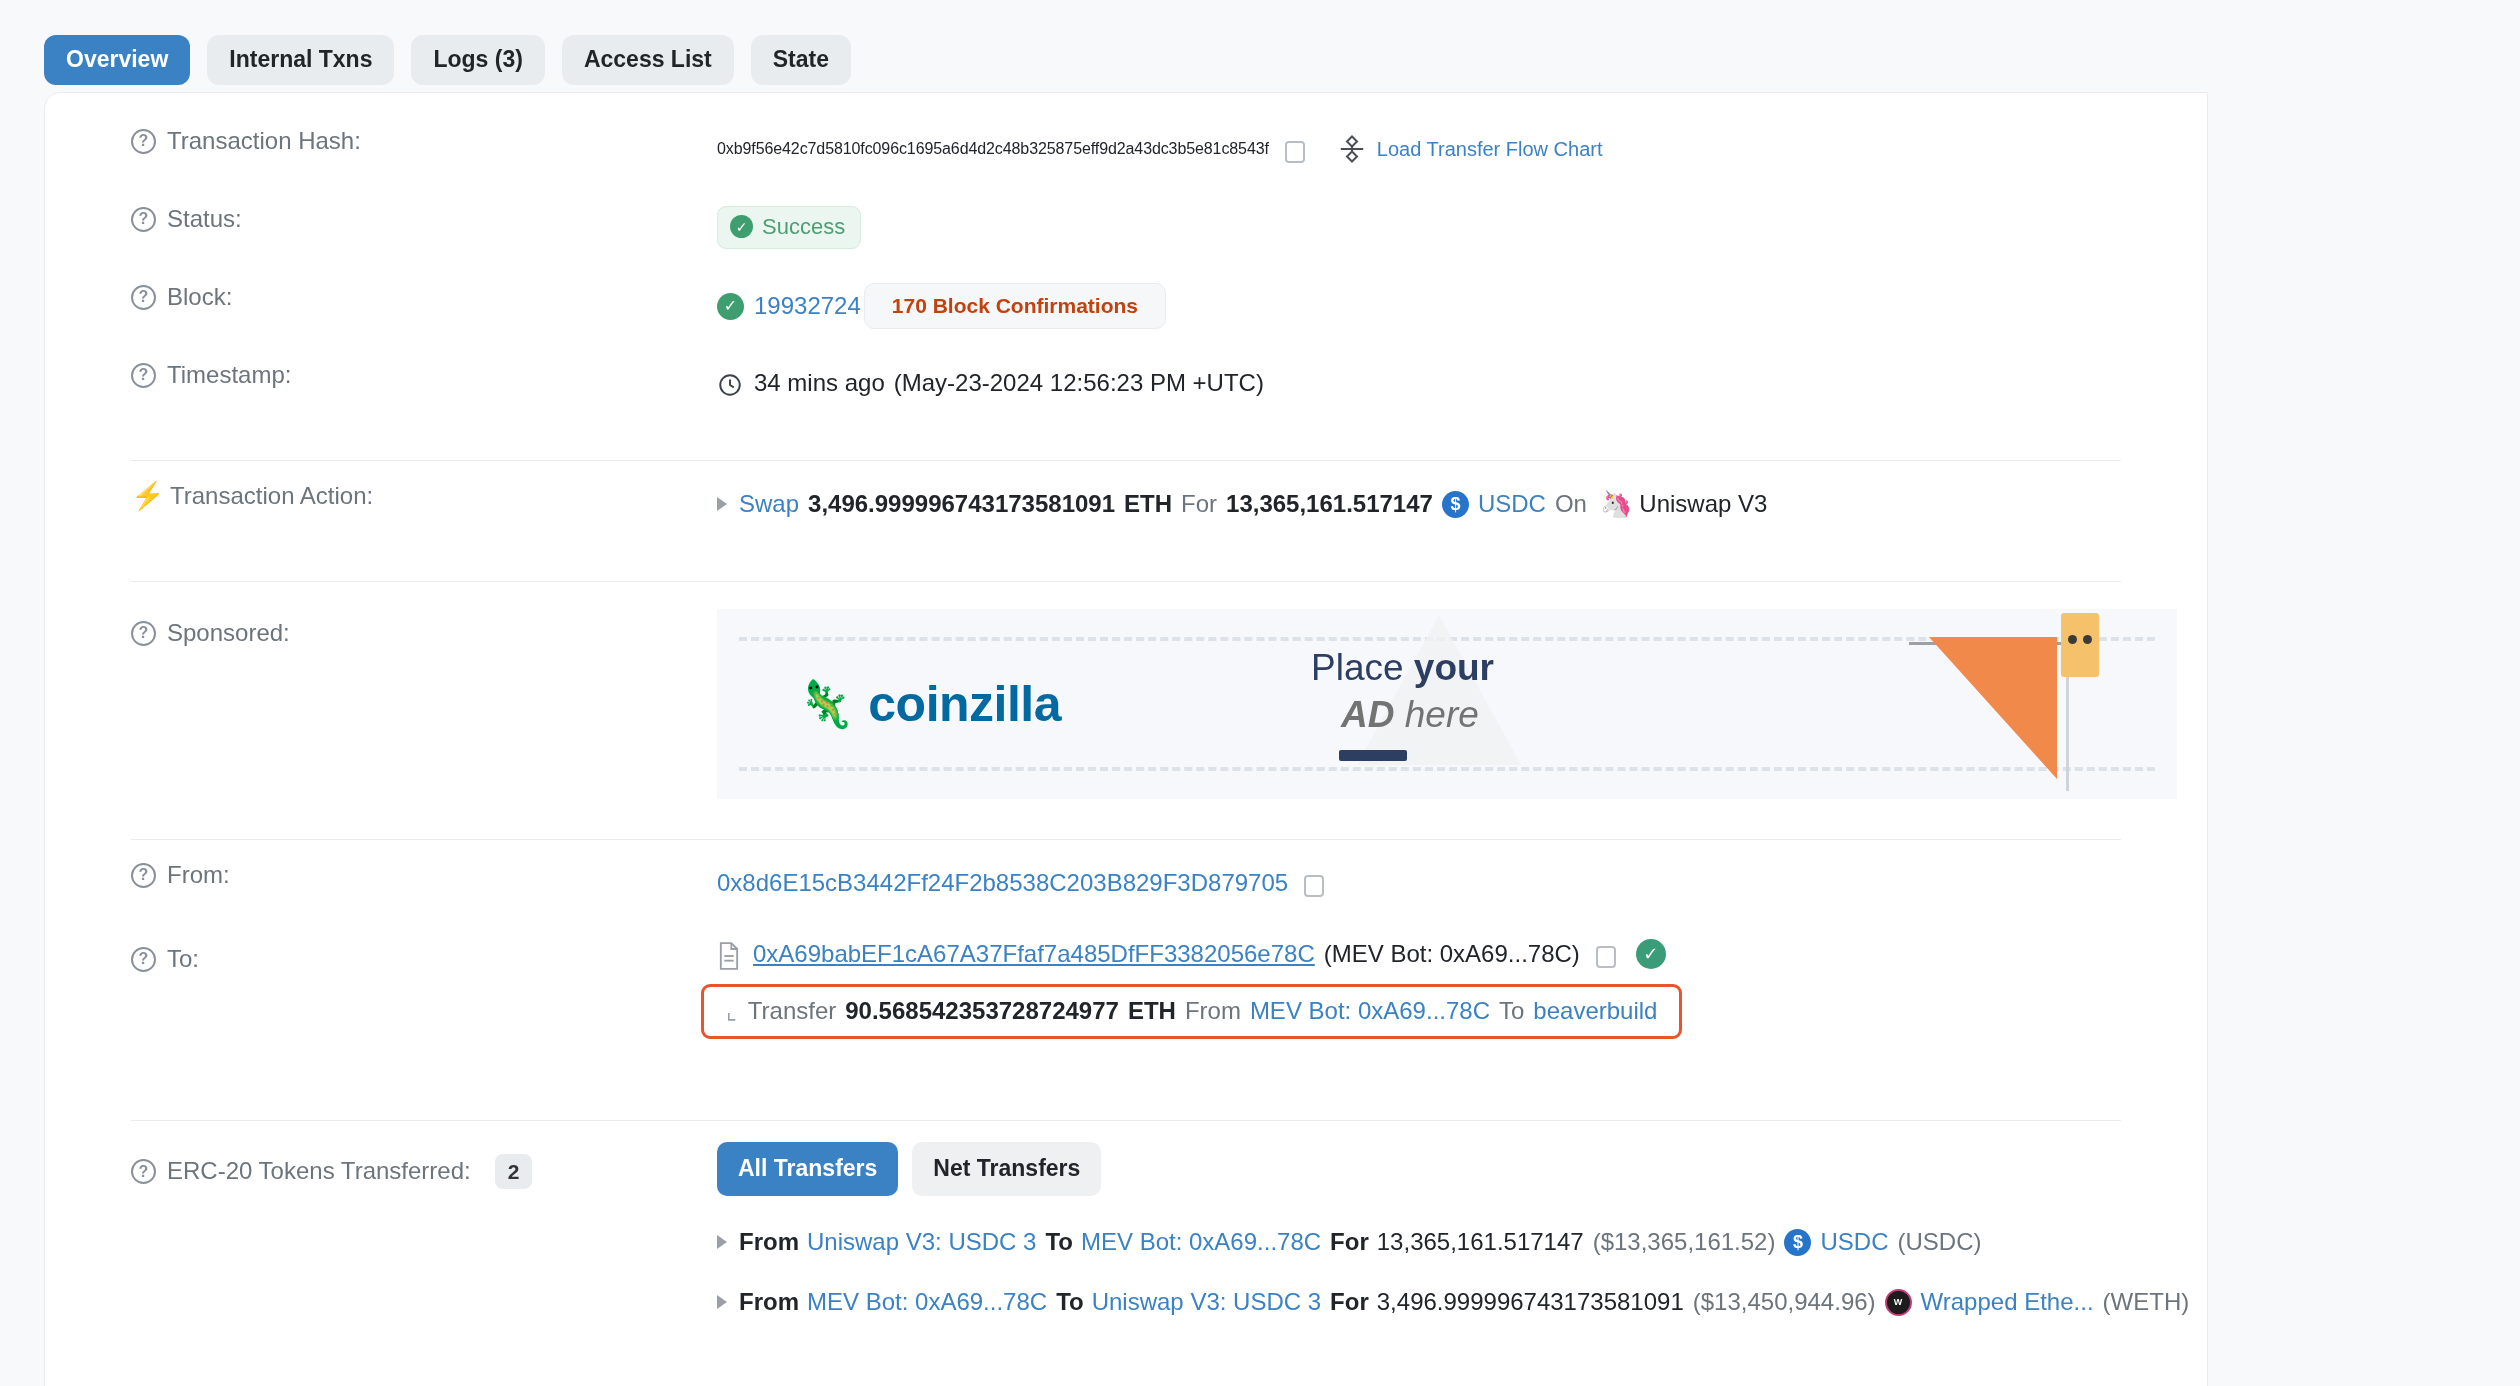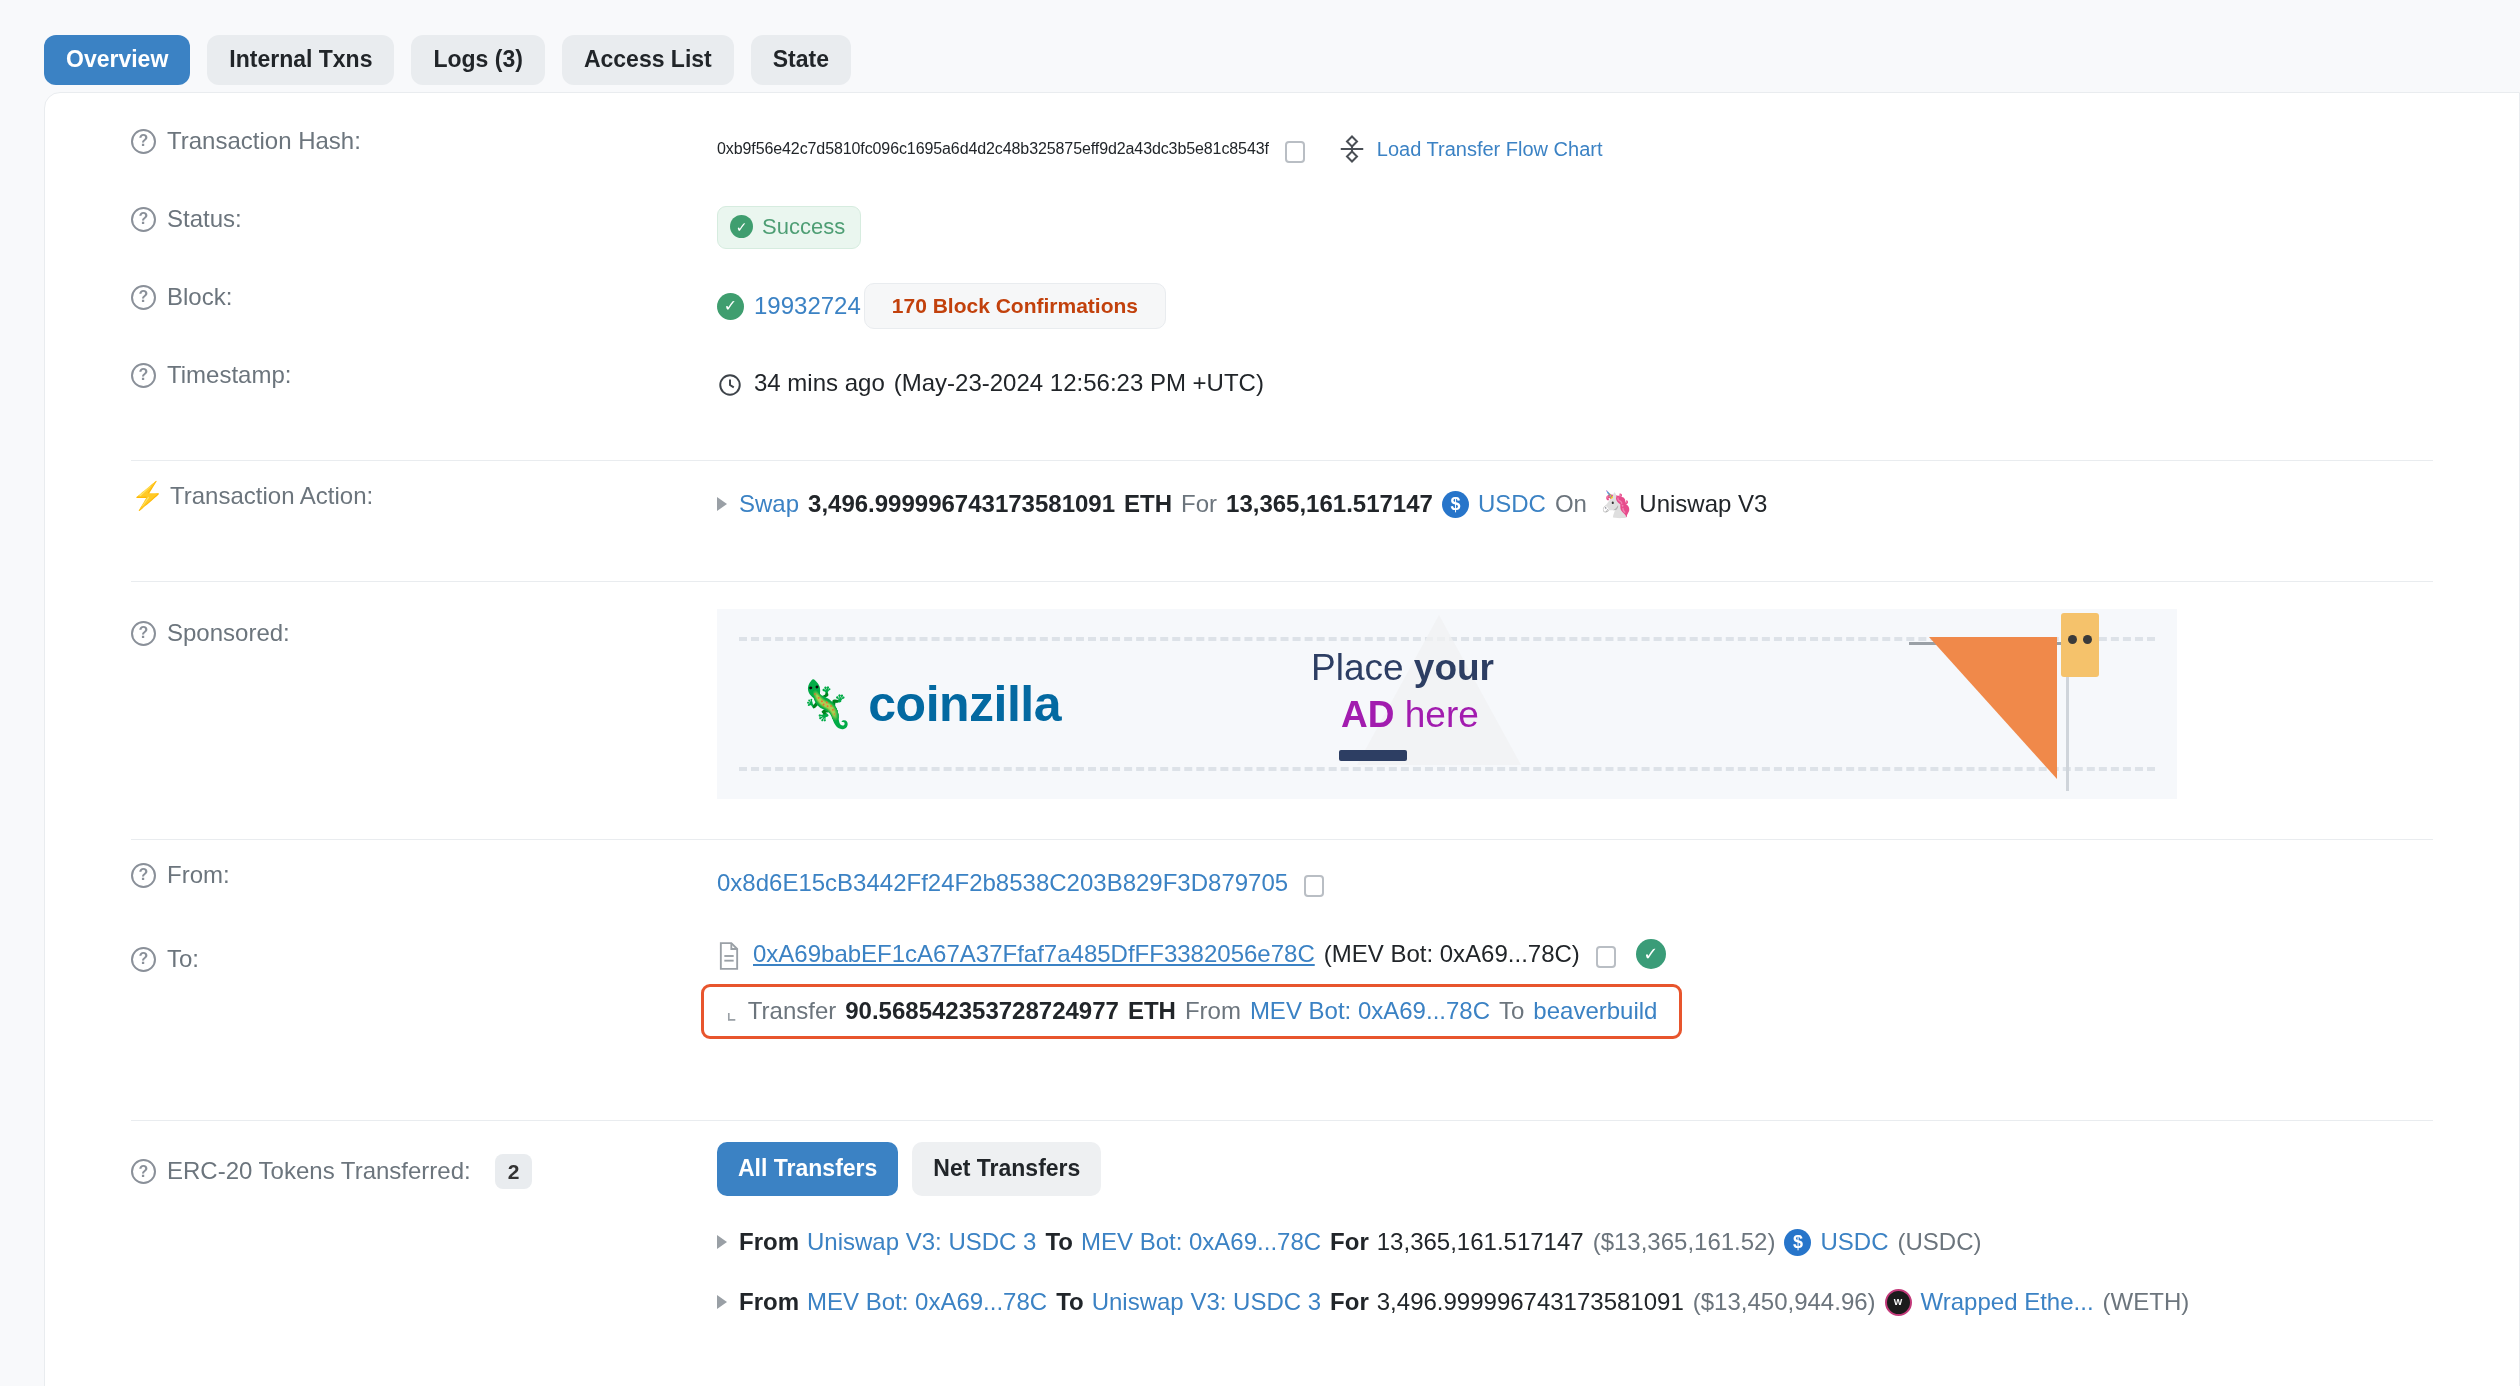--- a/index.html
+++ b/index.html
@@ -2,21 +2,21 @@
 <html><head>
 <meta charset="utf-8">
 <style>
   * { box-sizing: border-box; margin: 0; padding: 0; }
   html, body {
     width: 2520px; height: 1386px;
     background: #f8f9fb;
     font-family: "Liberation Sans", sans-serif;
     overflow: hidden;
   }
-  .page { position: relative; width: 2520px; height: 1386px; }
+  .page { position: relative; width: 2208px; height: 1386px; }
 
   
   .tabs {
     display: flex; align-items: center; gap: 17px;
     padding: 27px 0 0 44px;
     height: 92px;
   }
   .tab {
     border: none; outline: none;
     background: #e9ecef;
@@ -177,21 +177,21 @@
   .ad-logo {
     position: absolute; left: 80px; top: 50%; transform: translateY(-50%);
     display: flex; align-items: center; gap: 14px;
   }
   .ad-logo-text { font-size: 50px; font-weight: bold; color: #0369a1; letter-spacing: -0.5px;}
   .ad-center {
     position: absolute; left: 594px; top: 50%; transform: translateY(-50%);
     text-align: left;
   }
   .ad-l1 { font-size: 37px; color: #2d3e63; margin-bottom: 5px;}
-  .ad-l2 { font-size: 37px; color: #a21caf; padding-left: 30px;}
+  .ad-l2 { font-size: 37px; color: #737373; padding-left: 30px; font-style: italic;}
   .ad-l1 b, .ad-l2 b { font-weight: bold; }
   .ad-underline { width: 68px; height: 11px; background: #2d3e63; border-radius:2px; margin: 14px 0 0 28px; }
   .ad-mountain {
     position: absolute; left: 640px; bottom: 34px;
     width: 0; height: 0;
     border-left: 82px solid transparent;
     border-right: 82px solid transparent;
     border-bottom: 150px solid #f0f1f3;
     opacity: .75;
   }

